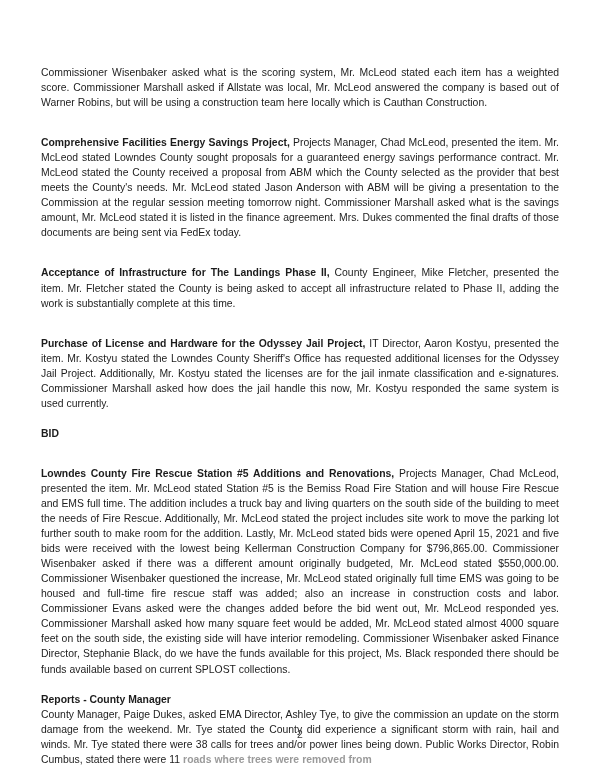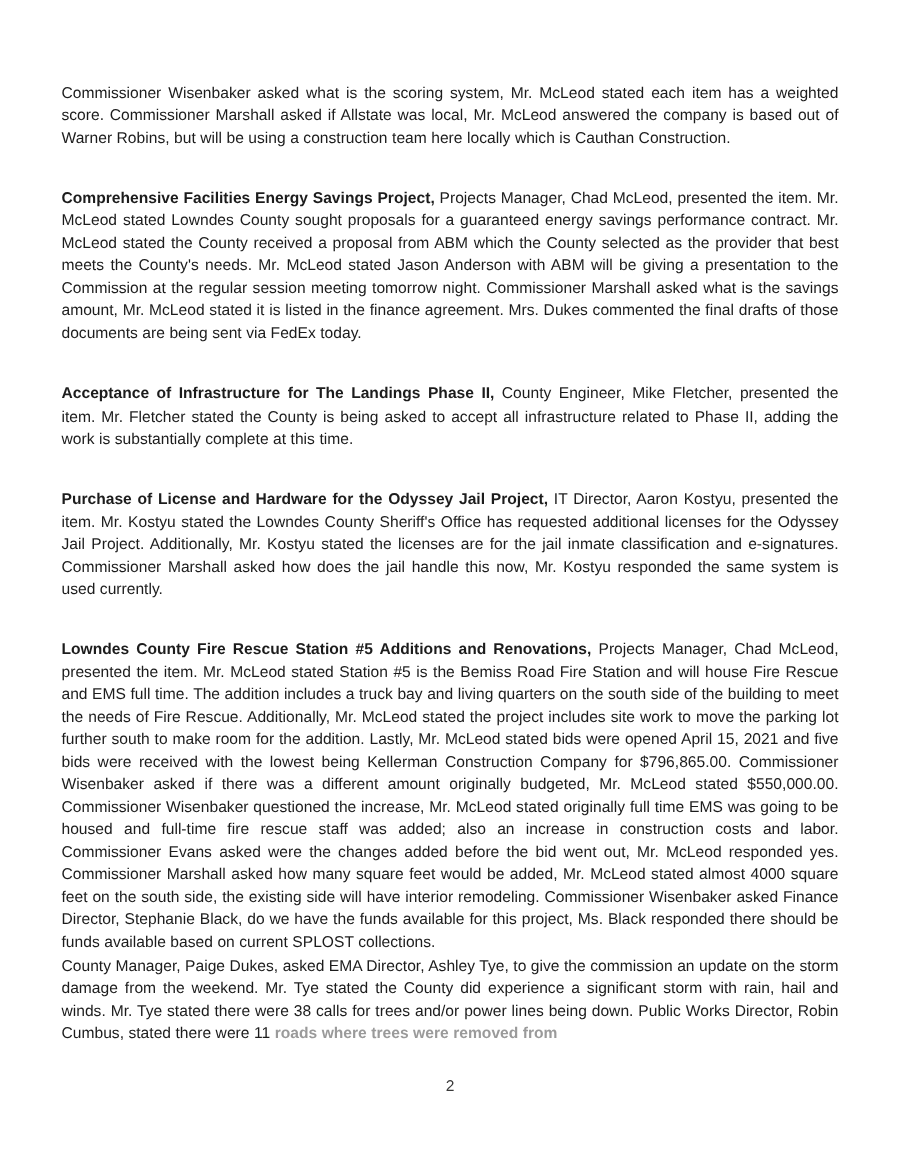--- a/index.html
+++ b/index.html
@@ -11,21 +11,21 @@
     width: 600px;
     height: 777px;
     position: relative;
     font-family: "Liberation Sans", sans-serif;
     color: #1c1c1c;
     overflow: hidden;
   }
   .page {
     position: absolute;
     left: 0;
-    top: 6px;
+    top: 16px;
     width: 600px;
     height: 601px;
     background: #ffffff;
   }
   .content {
     position: absolute;
     left: 41px;
     top: 49px;
     width: 518px;
   }
@@ -75,23 +75,25 @@
   <div class="content">
 
     <p class="para">Commissioner Wisenbaker asked what is the scoring system, Mr. McLeod stated each item has a weighted score.  Commissioner Marshall asked if Allstate was local, Mr. McLeod answered the company is based out of Warner Robins, but will be using a construction team here locally which is Cauthan Construction.</p>
 
     <p class="para gap"><span class="run-in">Comprehensive Facilities Energy Savings Project,</span><span> Projects Manager, Chad McLeod, presented the item.  Mr. McLeod stated Lowndes County sought proposals for a guaranteed energy savings performance contract.  Mr. McLeod stated the County received a proposal from ABM which the County selected as the provider that best meets the County's needs.  Mr. McLeod stated Jason Anderson with ABM will be giving a presentation to the Commission at the regular session meeting tomorrow night. Commissioner Marshall asked what is the savings amount, Mr. McLeod stated it is listed in the finance agreement. Mrs. Dukes commented the final drafts of those documents are being sent via FedEx today.</span></p>
 
     <p class="para gap"><span class="run-in">Acceptance of Infrastructure for The Landings Phase II,</span><span> County Engineer, Mike Fletcher, presented the item.  Mr. Fletcher stated the County is being asked to accept all infrastructure related to Phase II, adding the work is substantially complete at this time.</span></p>
 
     <p class="para gap"><span class="run-in">Purchase of License and Hardware for the Odyssey Jail Project,</span><span> IT Director, Aaron Kostyu, presented the item.  Mr. Kostyu stated the Lowndes County Sheriff's Office has requested additional licenses for the Odyssey Jail Project.  Additionally, Mr. Kostyu stated the licenses are for the jail inmate classification and e-signatures.  Commissioner Marshall asked how does the jail handle this now, Mr. Kostyu responded the same system is used currently.</span></p>
 
+    <p class="section-head">BID</p>
 
     <p class="para gap"><span class="run-in">Lowndes County Fire Rescue Station #5 Additions and Renovations,</span><span> Projects Manager, Chad McLeod, presented the item.  Mr. McLeod stated Station #5 is the Bemiss Road Fire Station and will house Fire Rescue and EMS full time.  The addition includes a truck bay and living quarters on the south side of the building to meet the needs of Fire Rescue.  Additionally, Mr. McLeod stated the project includes site work to move the parking lot further south to make room for the addition.  Lastly, Mr. McLeod stated bids were opened April 15, 2021 and five bids were received with the lowest being Kellerman Construction Company for $796,865.00.  Commissioner Wisenbaker asked if there was a different amount originally budgeted, Mr. McLeod stated $550,000.00.  Commissioner Wisenbaker questioned the increase, Mr. McLeod stated originally full time EMS was going to be housed and full-time fire rescue staff was added; also an increase in construction costs and labor.  Commissioner Evans asked were the changes added before the bid went out, Mr. McLeod responded yes.  Commissioner Marshall asked how many square feet would be added, Mr. McLeod stated almost 4000 square feet on the south side, the existing side will have interior remodeling.  Commissioner Wisenbaker asked Finance Director, Stephanie Black, do we have the funds available for this project, Ms. Black responded there should be funds available based on current SPLOST collections.</span></p>
 
+    <p class="section-head">Reports - County Manager</p>
 
     <p class="para"><span>County Manager, Paige Dukes, asked EMA Director, Ashley Tye, to give the commission an update on the storm damage from the weekend.  Mr. Tye stated the County did experience a significant storm with rain, hail and winds.  Mr. Tye stated there were 38 calls for trees and/or power lines being down.  Public Works Director, Robin Cumbus, stated there were 11 </span><span class="faded">roads where trees were removed from</span></p>
 
   </div>
 
   <div class="pagenum">2</div>
 
 </div>
 
 </body></html>

